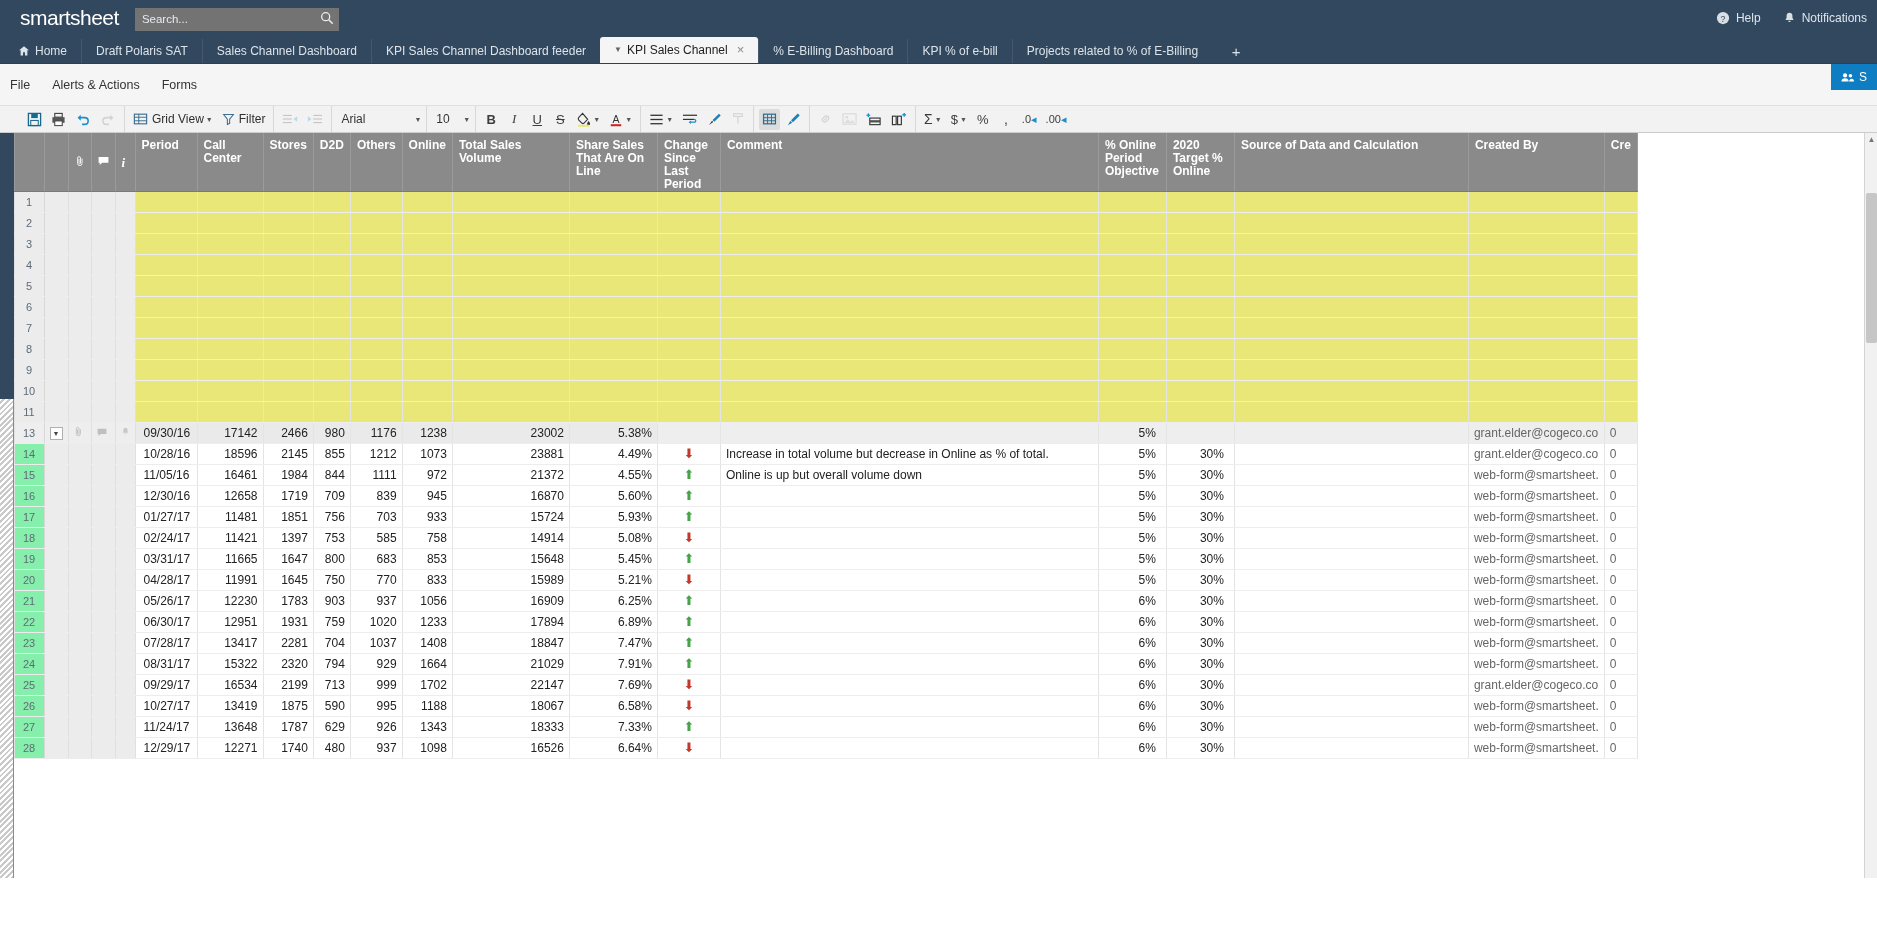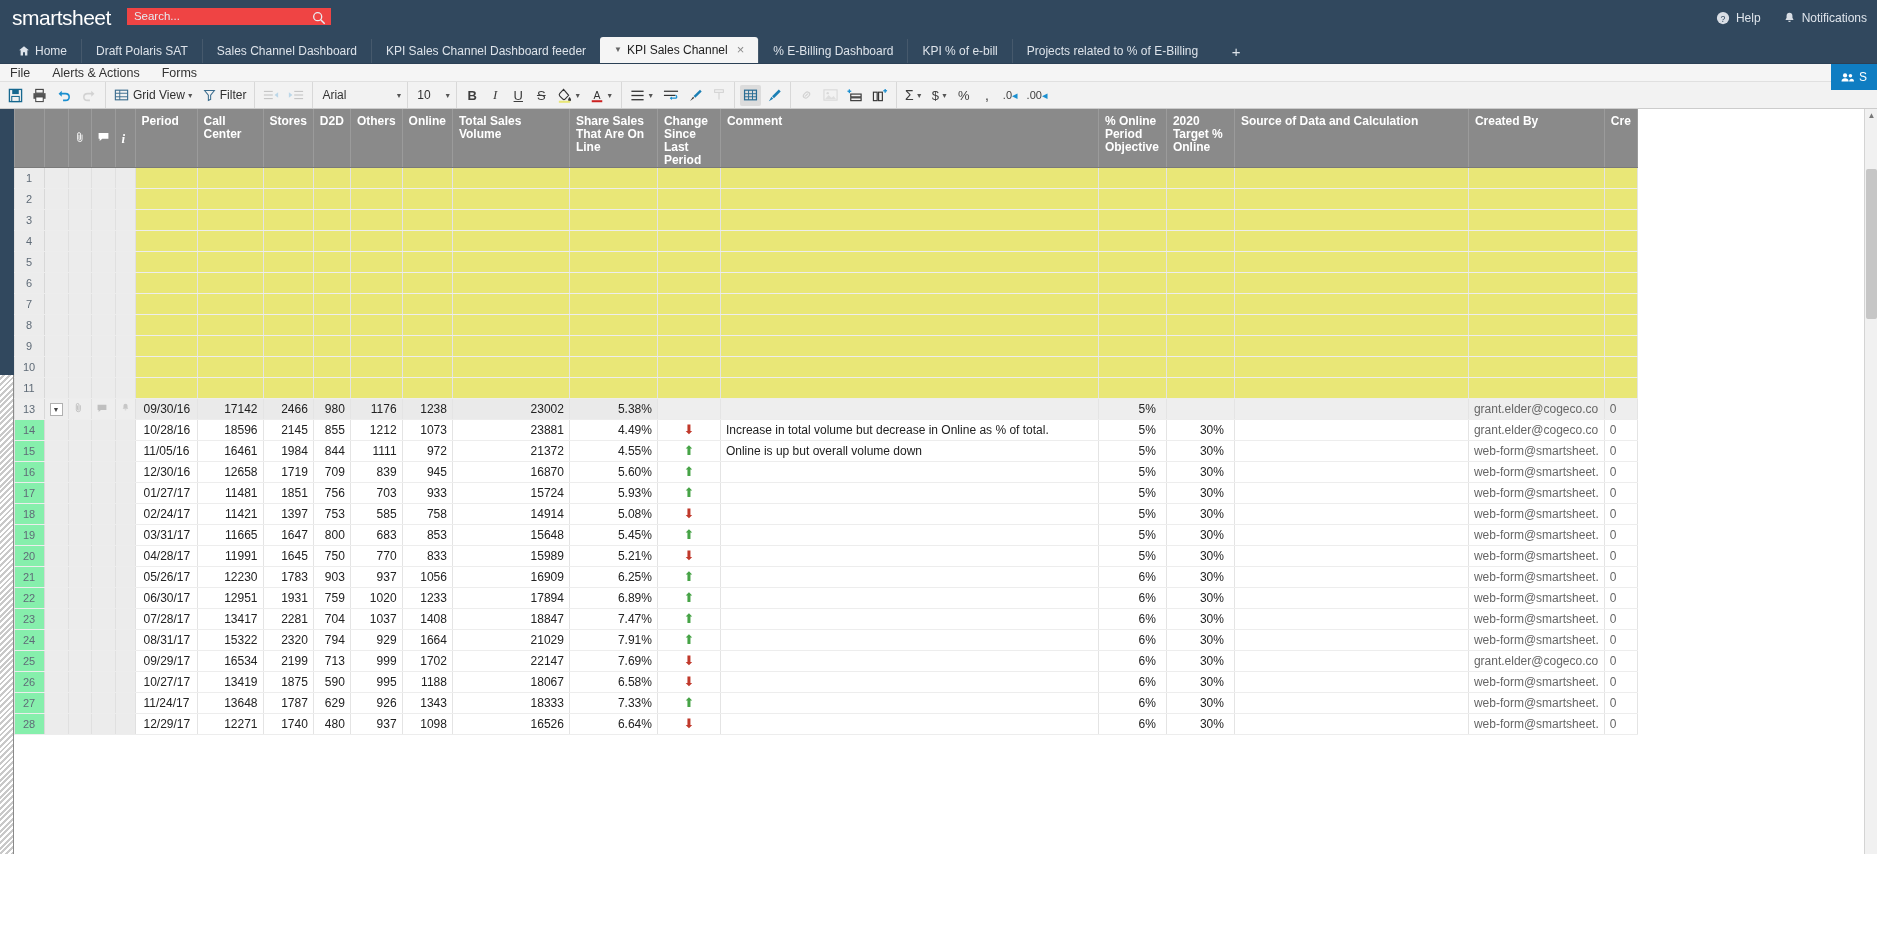--- a/index.html
+++ b/index.html
@@ -12,29 +12,29 @@
   }
 
   
   .topbar {
     height: 36px; background: #31485e;
     display: flex; align-items: center;
     position: relative;
   }
   .logo {
     color: #fff; font-size: 21px; letter-spacing: -0.5px;
-    margin-left: 12px; font-weight: 400;
+    margin-left: 20px; font-weight: 400;
   }
   .search-wrap {
     margin-left: 16px; position: relative;
     width: 204px; height: 21px;
   }
   .search-input {
-    width: 100%; height: 17px;
-    background: #ef4444; border: none;
+    width: 100%; height: 23px;
+    background: #737373; border: none;
     color: #e9edf1; font-size: 11.5px;
     padding: 0 22px 0 7px;
     font-family: "Liberation Sans", sans-serif;
   }
   .search-input::placeholder { color: #e6eaef; }
   .search-icon {
     position: absolute; right: 5px; top: 3px;
     width: 14px; height: 14px; pointer-events: none;
   }
   .topright { position: absolute; right: 10px; display: flex; align-items: center; gap: 22px; }
@@ -67,40 +67,40 @@
   .tab-add {
     width: 28px; height: 24px;
     color: #dde3ea; font-size: 15px;
     display: flex; align-items: center; justify-content: center;
     margin-left: 10px;
   }
   .home-icon { width: 12px; height: 12px; }
 
   
   .menubar {
-    height: 18px; background: #f5f5f5;
+    height: 42px; background: #f5f5f5;
     display: flex; align-items: center;
     padding-left: 10px; gap: 22px;
     border-bottom: 1px solid #e0e0e0;
     position: relative;
   }
   .menubar .mi { font-size: 12.5px; color: #333; }
   .share-btn {
     position: absolute; right: 0; top: 0;
     height: 26px; background: #0f7dc2; color: #fff;
     display: flex; align-items: center; gap: 5px;
     padding: 0 10px; font-size: 12px;
   }
 
   
   .toolbar {
     height: 27px; background: #f2f2f2;
     display: flex; align-items: center;
     border-bottom: 1px solid #ccc;
-    padding: 0 0;
+    padding: 0 19px;
   }
   .tgrp { display: flex; align-items: center; height: 100%; padding: 0 5px; border-right: 1px solid #d8d8d8; gap: 3px; }
   .tgrp:last-child { border-right: none; }
   .tbtn {
     display: flex; align-items: center; justify-content: center;
     height: 21px; min-width: 20px; padding: 0 3px;
     color: #3d3d3d; font-size: 12.5px;
   }
   .tbtn.active { background: #dcdcdc; border-radius: 2px; }
   .tbtn.dis { opacity: 0.35; }

